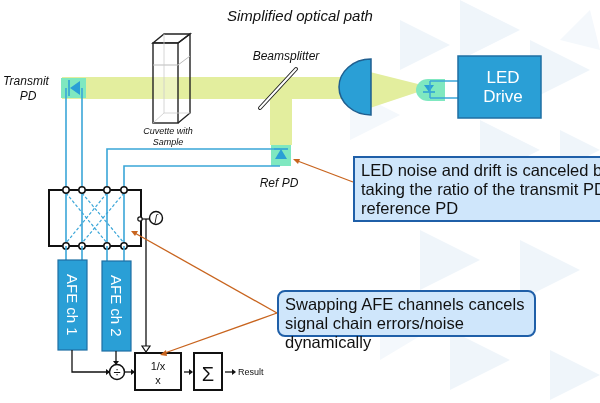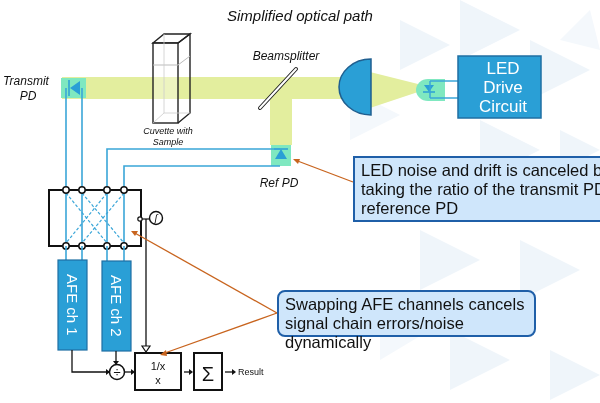--- a/index.html
+++ b/index.html
@@ -194,20 +194,19 @@
     <line x1="277" y1="313" x2="162" y2="354"></line>
   </g>
   <polygon points="293,159 300,159 298,164" fill="#c8641e"></polygon>
   <polygon points="131,231 138,231 135,236" fill="#c8641e"></polygon>
   <polygon points="160,355 166,350 167,356" fill="#c8641e"></polygon>
 </svg>
 
 <div class="led-box-text">
   <span>LED</span>
   <span>Drive</span>
-  <span>Circuit</span>
 </div>
 
 <div class="afe-text" id="afe1-text">AFE ch 1</div>
 <div class="afe-text" id="afe2-text">AFE ch 2</div>
 
 <div class="callout" id="callout-led">LED noise and drift is canceled by taking the ratio of the transmit PD / reference PD</div>
 <div class="callout" id="callout-swap">Swapping AFE channels cancels signal chain errors/noise dynamically</div>
 
 </body></html>

